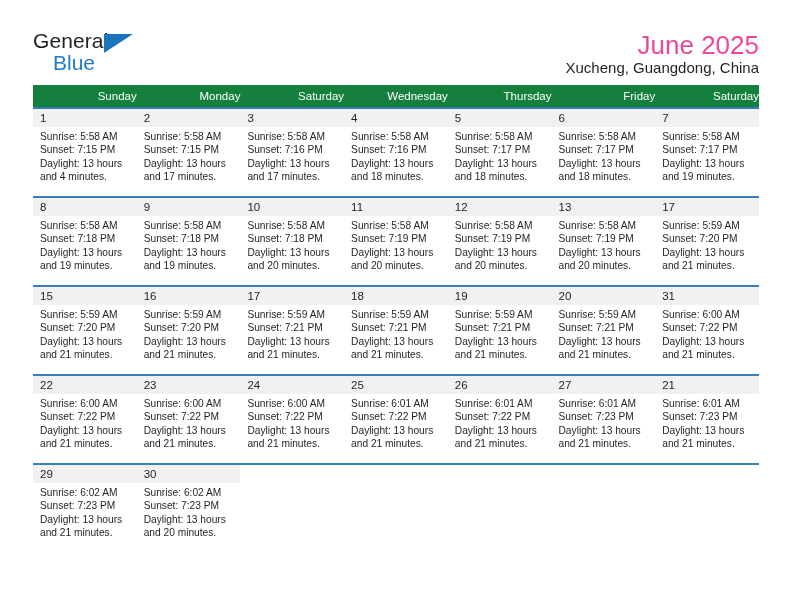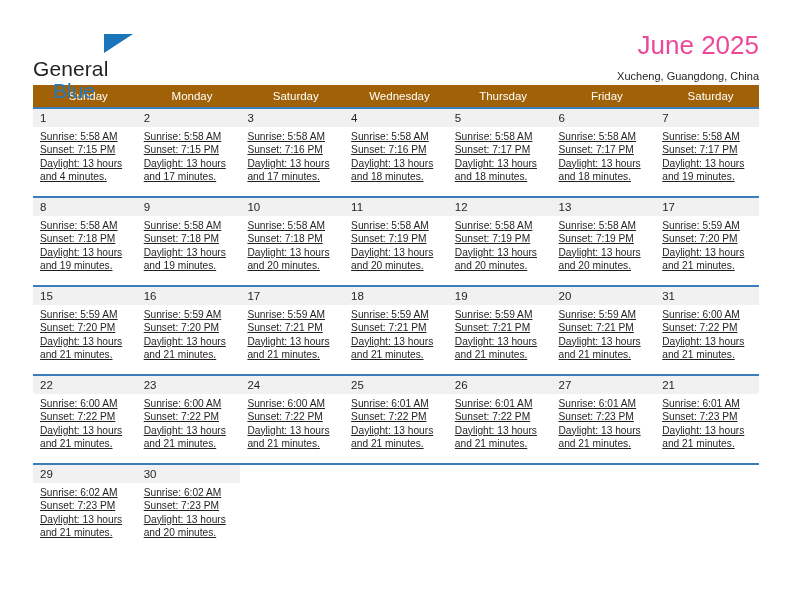--- a/index.html
+++ b/index.html
@@ -35,21 +35,20 @@
     position: relative;
     width: 120px;
     height: 48px;
     line-height: 1;
   }
   .logo-general {
     font-size: 21px;
     color: #231f20;
     letter-spacing: 0.1px;
     display: block;
-    margin-top: 28px;
   }
   .logo-blue {
     font-size: 21px;
     color: #1f7ac4;
     display: block;
     margin-top: 1px;
     margin-left: 20px;
   }
   .logo-triangle {
     position: absolute;
@@ -65,38 +64,37 @@
     padding-top: 2px;
   }
   .cal-title {
     font-size: 26px;
     color: #ec4899;
     line-height: 1.05;
     font-weight: normal;
     margin: 0;
   }
   .cal-sub {
-    font-size: 11px;
+    font-size: 15px;
     color: #231f20;
-    margin-top: 11px;
   }
 
   
   .calendar {
     width: 726px;
     margin-top: 13px;
     border-collapse: collapse;
     table-layout: fixed;
   }
   .calendar th {
-    background: #a16207;
+    background: #15803d;
     color: #ffffff;
     font-size: 11.5px;
     font-weight: normal;
-    text-align: center;
+    text-align: right;
     padding: 5px 0 5px 7px;
     height: 19px;
     box-sizing: border-box;
     border: none;
   }
   .daycell {
     vertical-align: top;
     padding: 0;
     border-top: 2px solid #3b7cba;
     height: 89px;
@@ -115,21 +113,20 @@
     box-sizing: border-box;
   }
   .daynum-bar.blank {
     background: #ffffff;
   }
   .detail {
     padding: 3px 6px 0 7px;
     font-size: 10.2px;
     line-height: 13.4px;
     color: #231f20;
-    text-decoration: underline;
   }
   .detail div {
     white-space: nowrap;
   }
   .lastrow .daycell {
     height: 84px;
   }
 </style>
 </head>
 <body>

